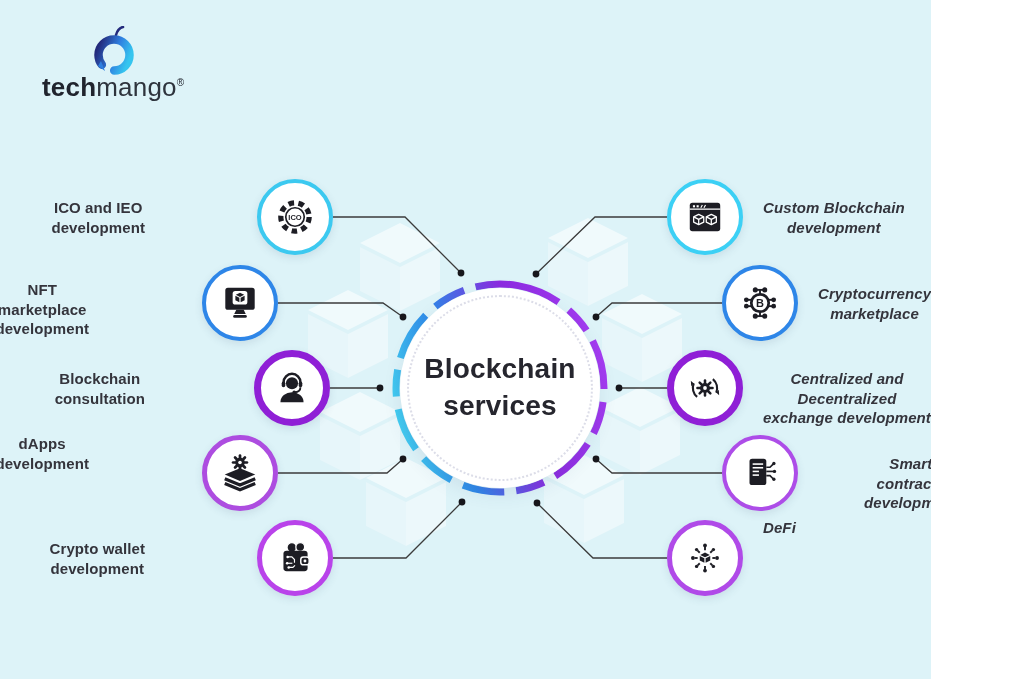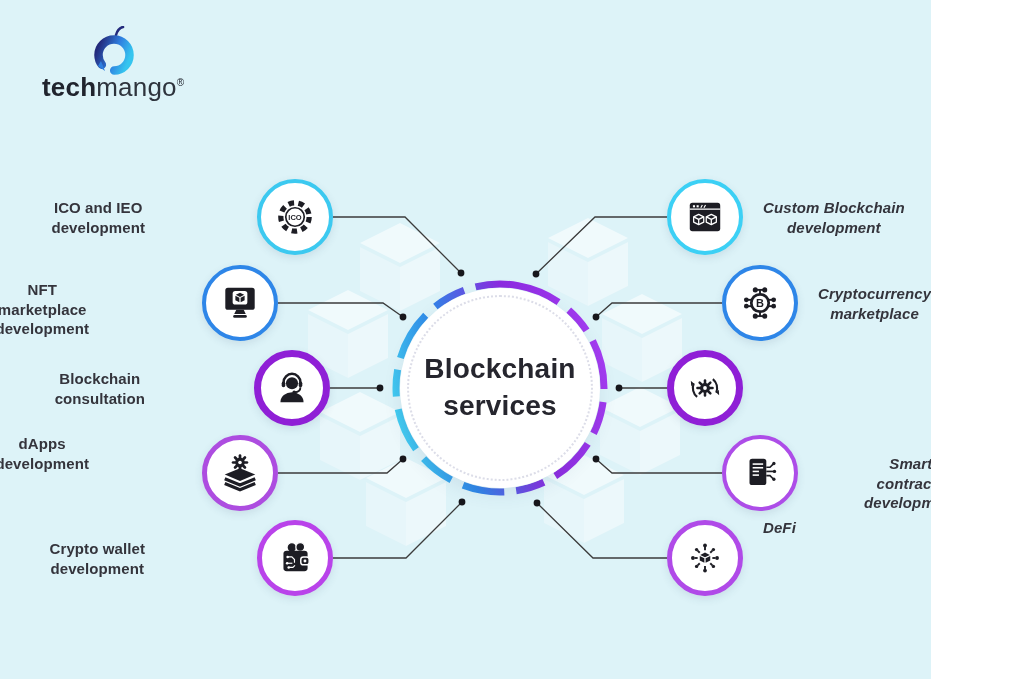--- a/index.html
+++ b/index.html
@@ -272,20 +272,22 @@
           <line x1="23.4" y1="23.4" x2="25.1" y2="25.1"></line>
       </g>
       <circle cx="20" cy="20" r="4.8" fill="#1d1d24"></circle>
       <circle cx="20" cy="20" r="1.8" fill="#fff"></circle>
       <path d="M12.5,28.5 A11.3,11.3 0 0 1 9.3,15.5" fill="none" stroke="#1d1d24" stroke-width="2"></path>
       <path d="M9.3,15.8 l-2.4,2.6 l-0.4,-5.4 Z" fill="#1d1d24"></path>
       <path d="M27.5,11.5 A11.3,11.3 0 0 1 30.7,24.5" fill="none" stroke="#1d1d24" stroke-width="2"></path>
       <path d="M30.7,24.2 l2.4,-2.6 l0.4,5.4 Z" fill="#1d1d24"></path>
     </svg>
   </div>
+  <div class="lbl rightcol" style="left:763px;top:369px">Centralized and Decentralized
+exchange development</div>
 
   <div class="node" style="left: 722px; top: 435px; border-color: rgb(173, 77, 232); border-width: 4px;">
     <svg width="42" height="42" viewBox="0 0 40 40">
       <rect x="10" y="6.5" width="16" height="25" rx="2.5" fill="#1d1d24"></rect>
       <g stroke="#fff" stroke-width="1.5">
         <line x1="13" y1="11.5" x2="23" y2="11.5"></line>
           <line x1="13" y1="15" x2="23" y2="15"></line>
         <line x1="13" y1="18.5" x2="19" y2="18.5"></line>
           <line x1="13" y1="22" x2="19" y2="22"></line>
       </g>

